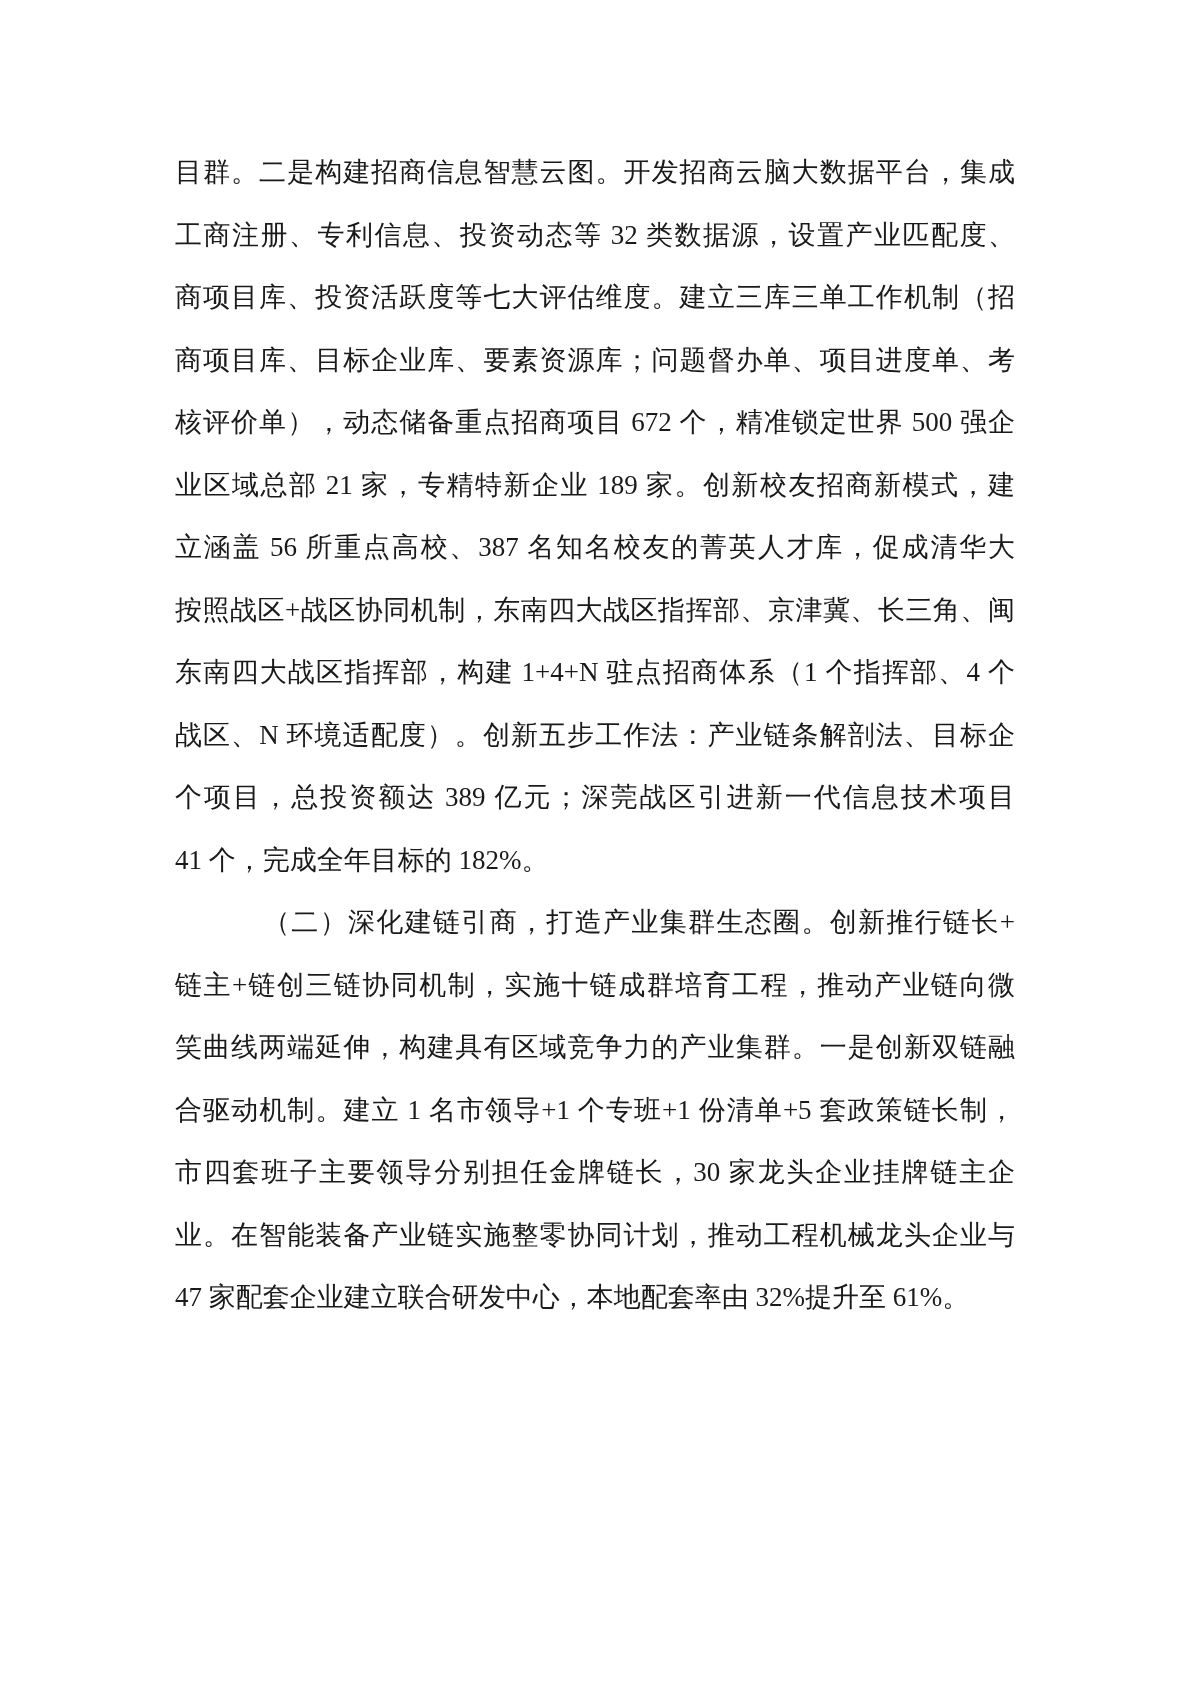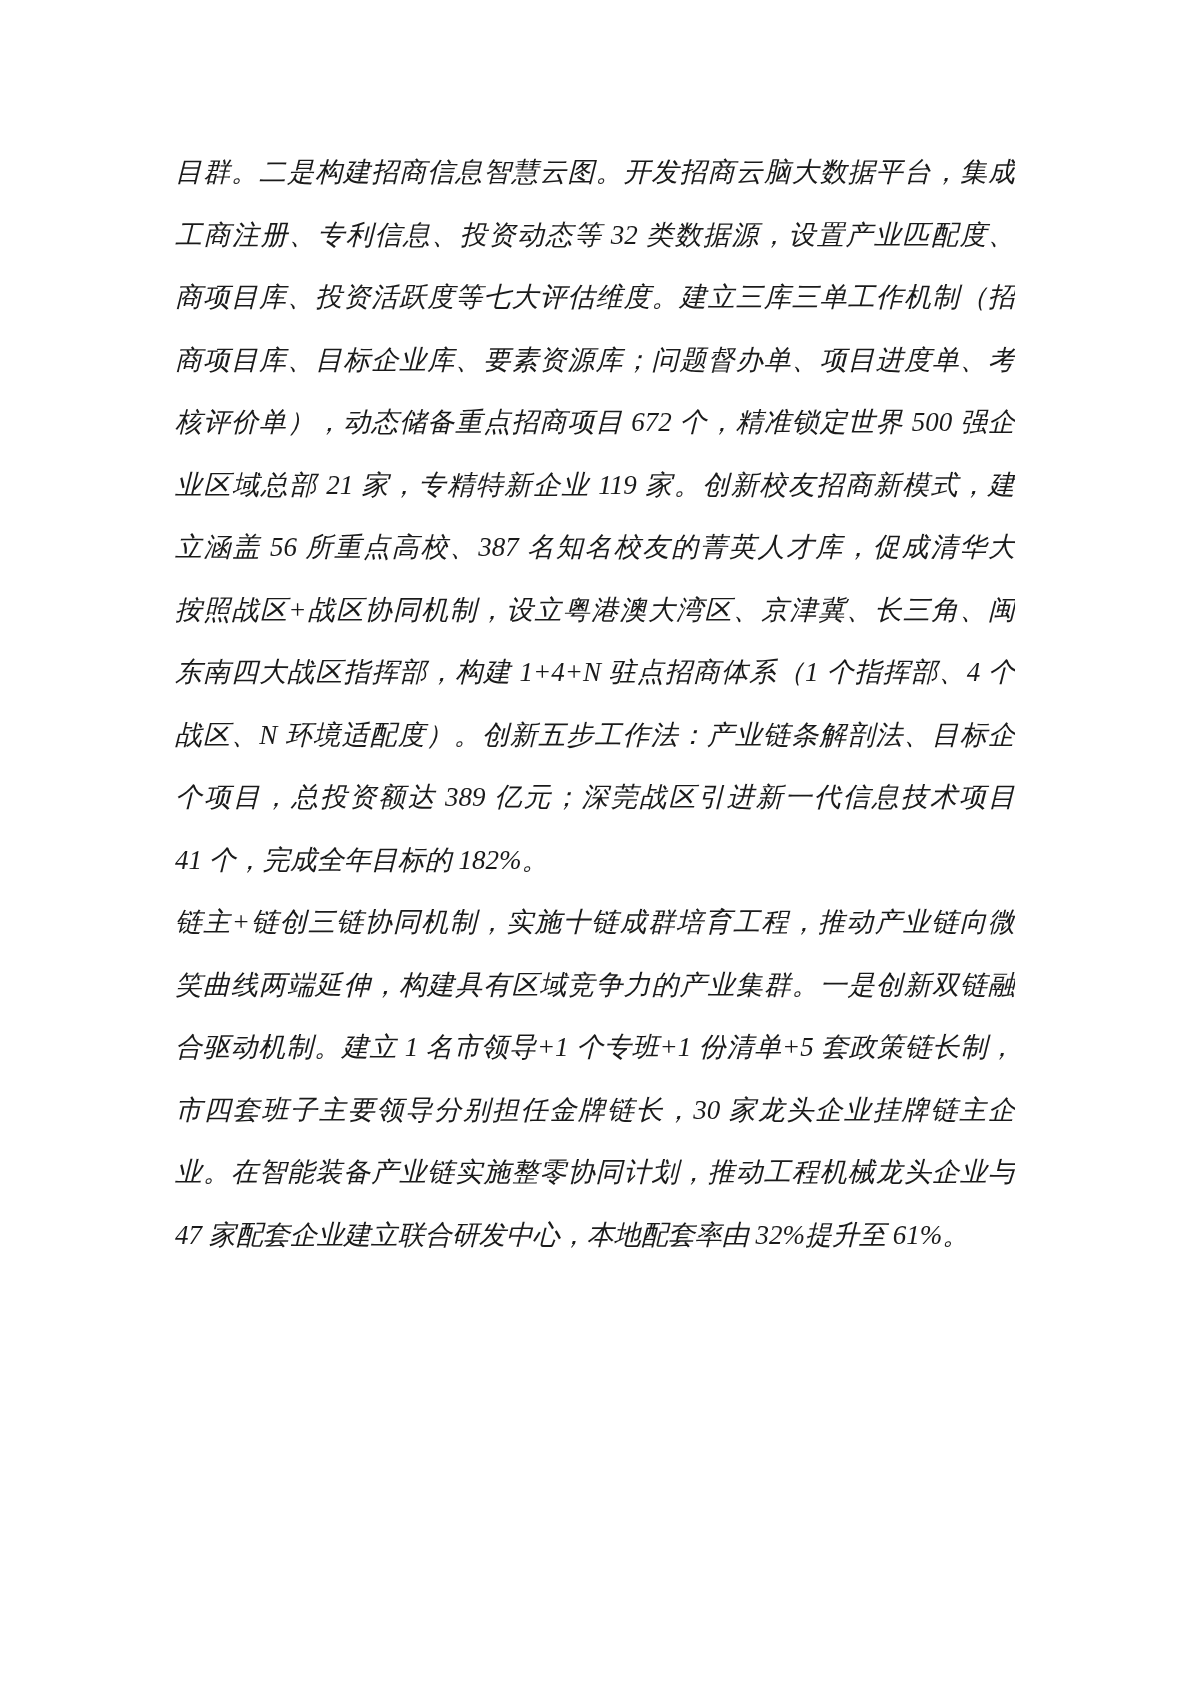--- a/index.html
+++ b/index.html
@@ -7,21 +7,20 @@
     padding: 0;
     background: #ffffff;
   }
   .page {
     position: relative;
     width: 1190px;
     height: 1683px;
     background: #ffffff;
     overflow: hidden;
     box-sizing: border-box;
-    font-style: italic;
   }
   .text-block {
     position: absolute;
     left: 175px;
     top: 141px;
     width: 840px;
     font-family: "Liberation Serif", "DejaVu Serif", serif;
     font-size: 27px;
     color: #1a1a1a;
     font-weight: 400;
@@ -51,30 +50,31 @@
 
 <div class="page">
   <div class="text-block">
 
     <div class="paragraph">
       <div class="line">目群。二是构建招商信息智慧云图。开发招商云脑大数据平台，集成</div>
       <div class="line">工商注册、专利信息、投资动态等 32 类数据源，设置产业匹配度、</div>
       <div class="line">商项目库、投资活跃度等七大评估维度。建立三库三单工作机制（招</div>
       <div class="line">商项目库、目标企业库、要素资源库；问题督办单、项目进度单、考</div>
       <div class="line">核评价单），动态储备重点招商项目 672 个，精准锁定世界 500 强企</div>
-      <div class="line">业区域总部 21 家，专精特新企业 119 家。创新校友招商新模式，建</div>
+      <div class="line">业区域总部 21 家，专精特新企业 189 家。创新校友招商新模式，建</div>
       <div class="line">立涵盖 56 所重点高校、387 名知名校友的菁英人才库，促成清华大</div>
-      <div class="line">按照战区+战区协同机制，设立粤港澳大湾区、京津冀、长三角、闽</div>
+      <div class="line">按照战区+战区协同机制，东南四大战区指挥部、京津冀、长三角、闽</div>
       <div class="line">东南四大战区指挥部，构建 1+4+N 驻点招商体系（1 个指挥部、4 个</div>
       <div class="line">战区、N 环境适配度）。创新五步工作法：产业链条解剖法、目标企</div>
       <div class="line">个项目，总投资额达 389 亿元；深莞战区引进新一代信息技术项目</div>
       <div class="line para-end">41 个，完成全年目标的 182%。</div>
     </div>
 
     <div class="paragraph">
+      <div class="line first-indent">（二）深化建链引商，打造产业集群生态圈。创新推行链长+</div>
       <div class="line">链主+链创三链协同机制，实施十链成群培育工程，推动产业链向微</div>
       <div class="line">笑曲线两端延伸，构建具有区域竞争力的产业集群。一是创新双链融</div>
       <div class="line">合驱动机制。建立 1 名市领导+1 个专班+1 份清单+5 套政策链长制，</div>
       <div class="line">市四套班子主要领导分别担任金牌链长，30 家龙头企业挂牌链主企</div>
       <div class="line">业。在智能装备产业链实施整零协同计划，推动工程机械龙头企业与</div>
       <div class="line para-end">47 家配套企业建立联合研发中心，本地配套率由 32%提升至 61%。</div>
     </div>
 
   </div>
 </div>

